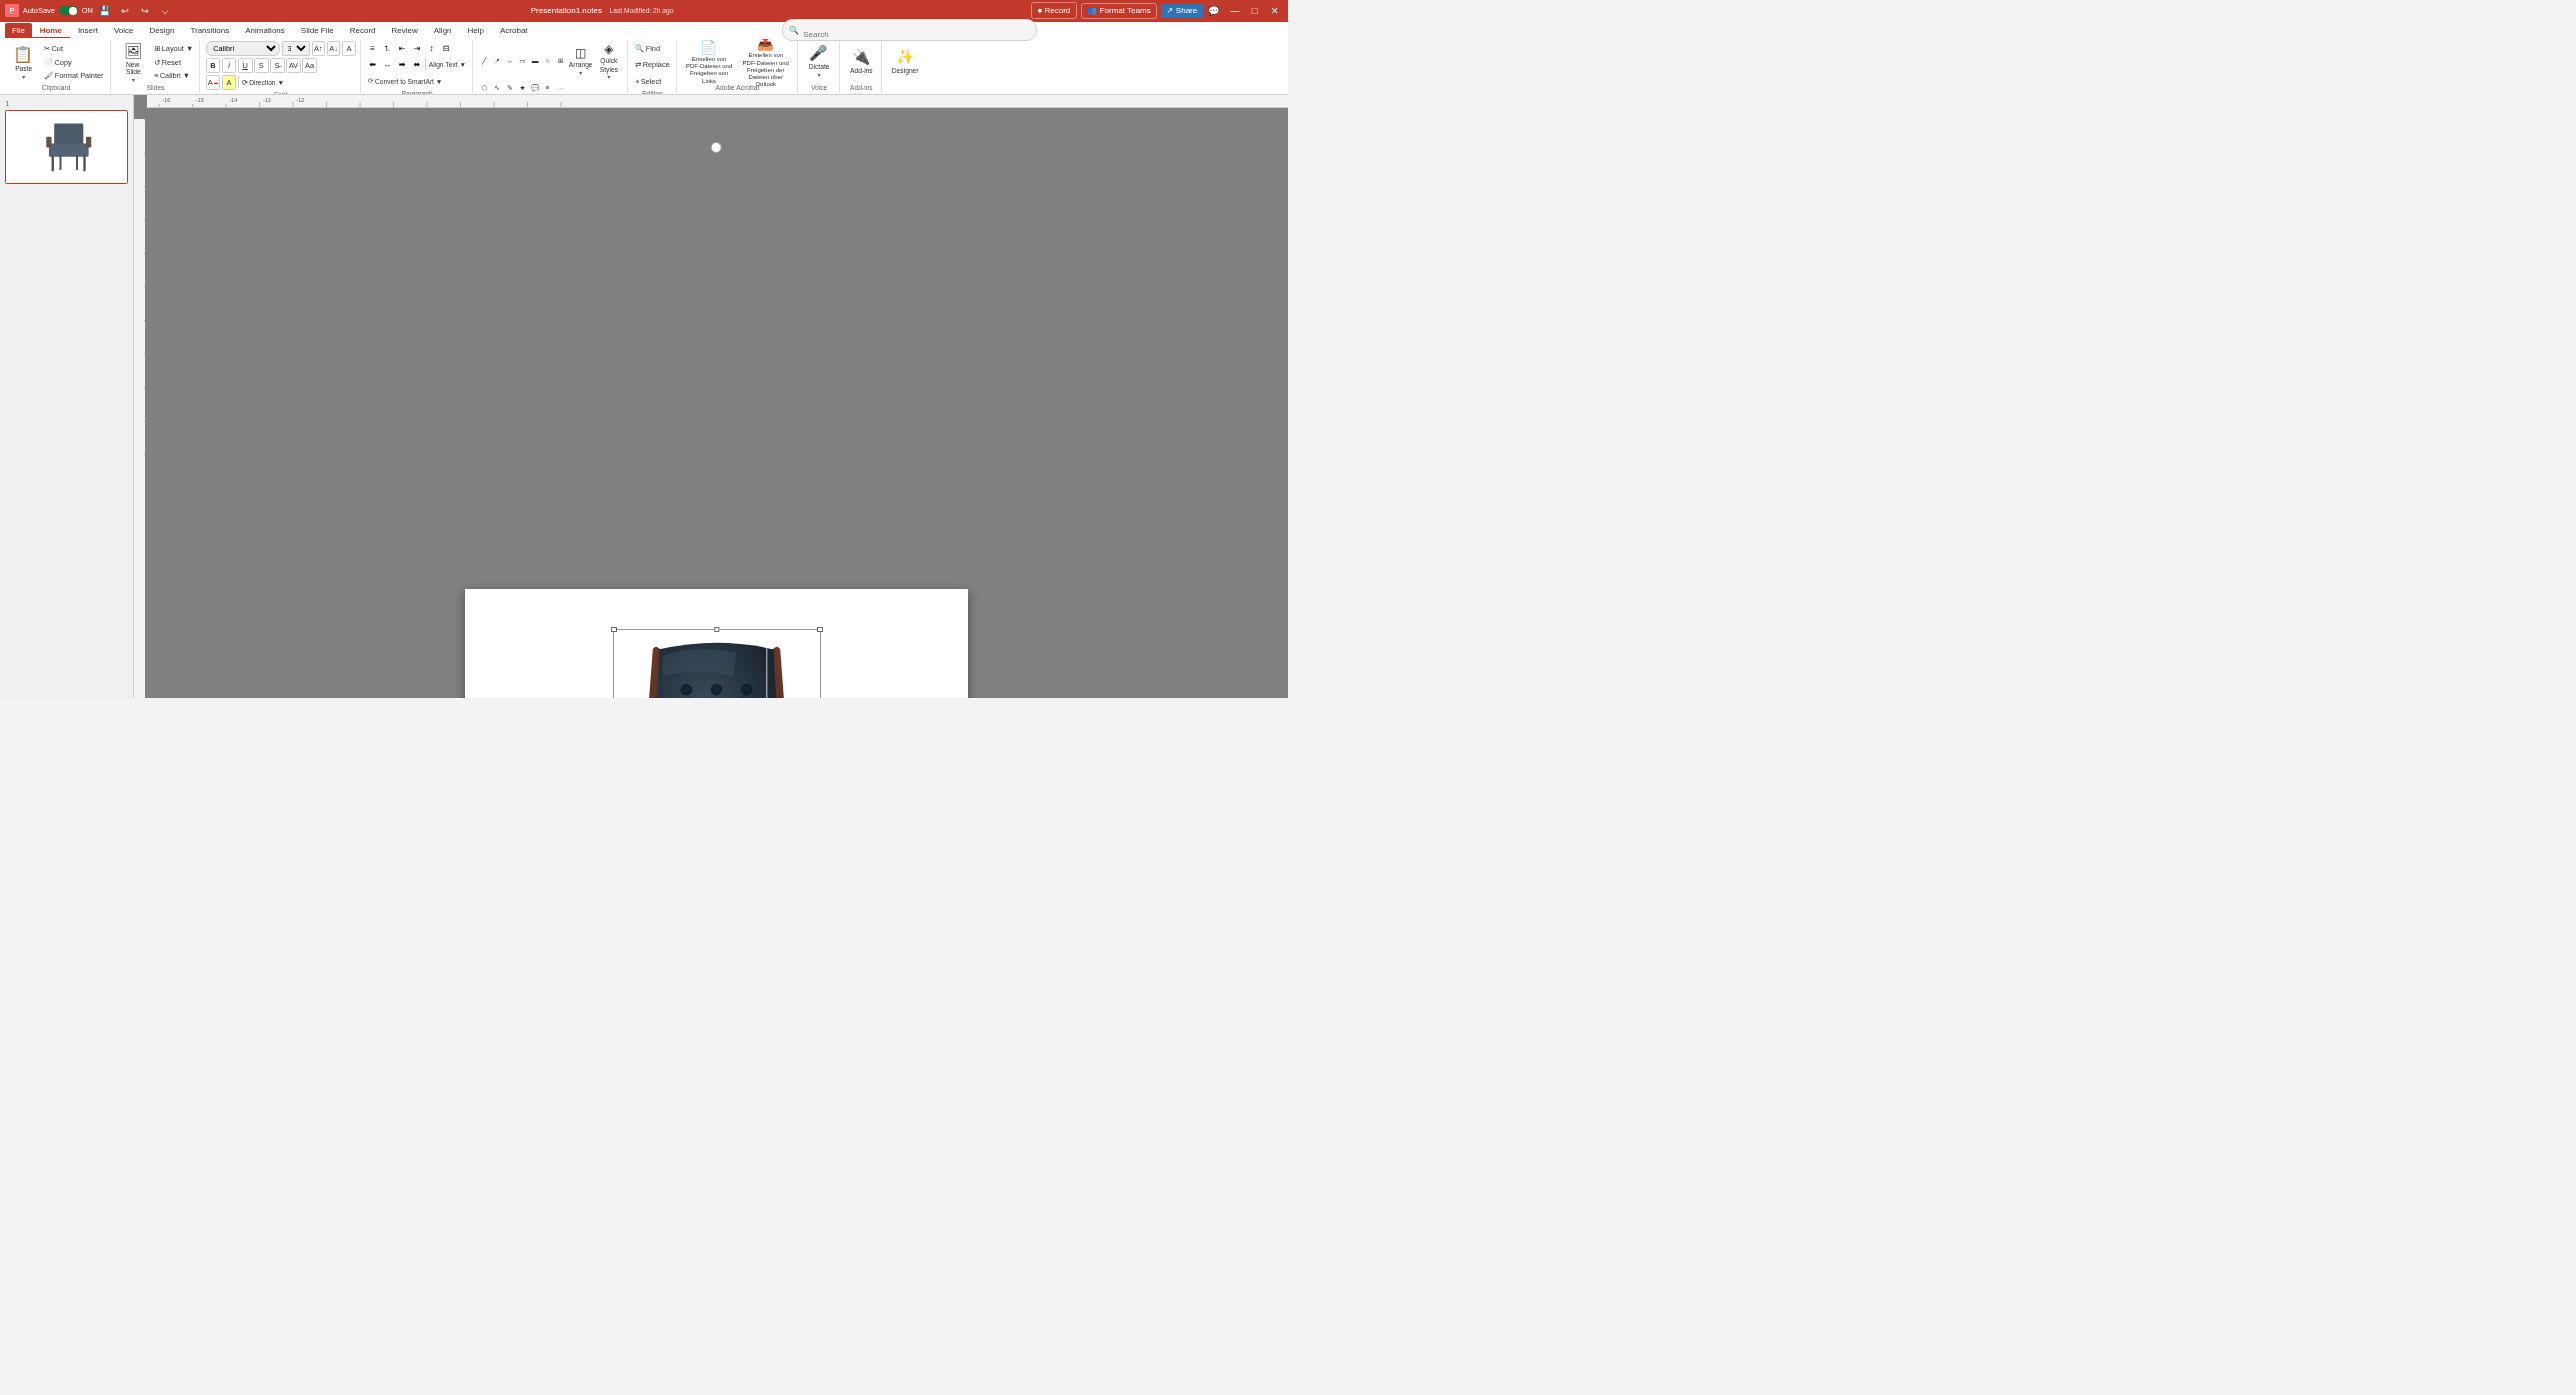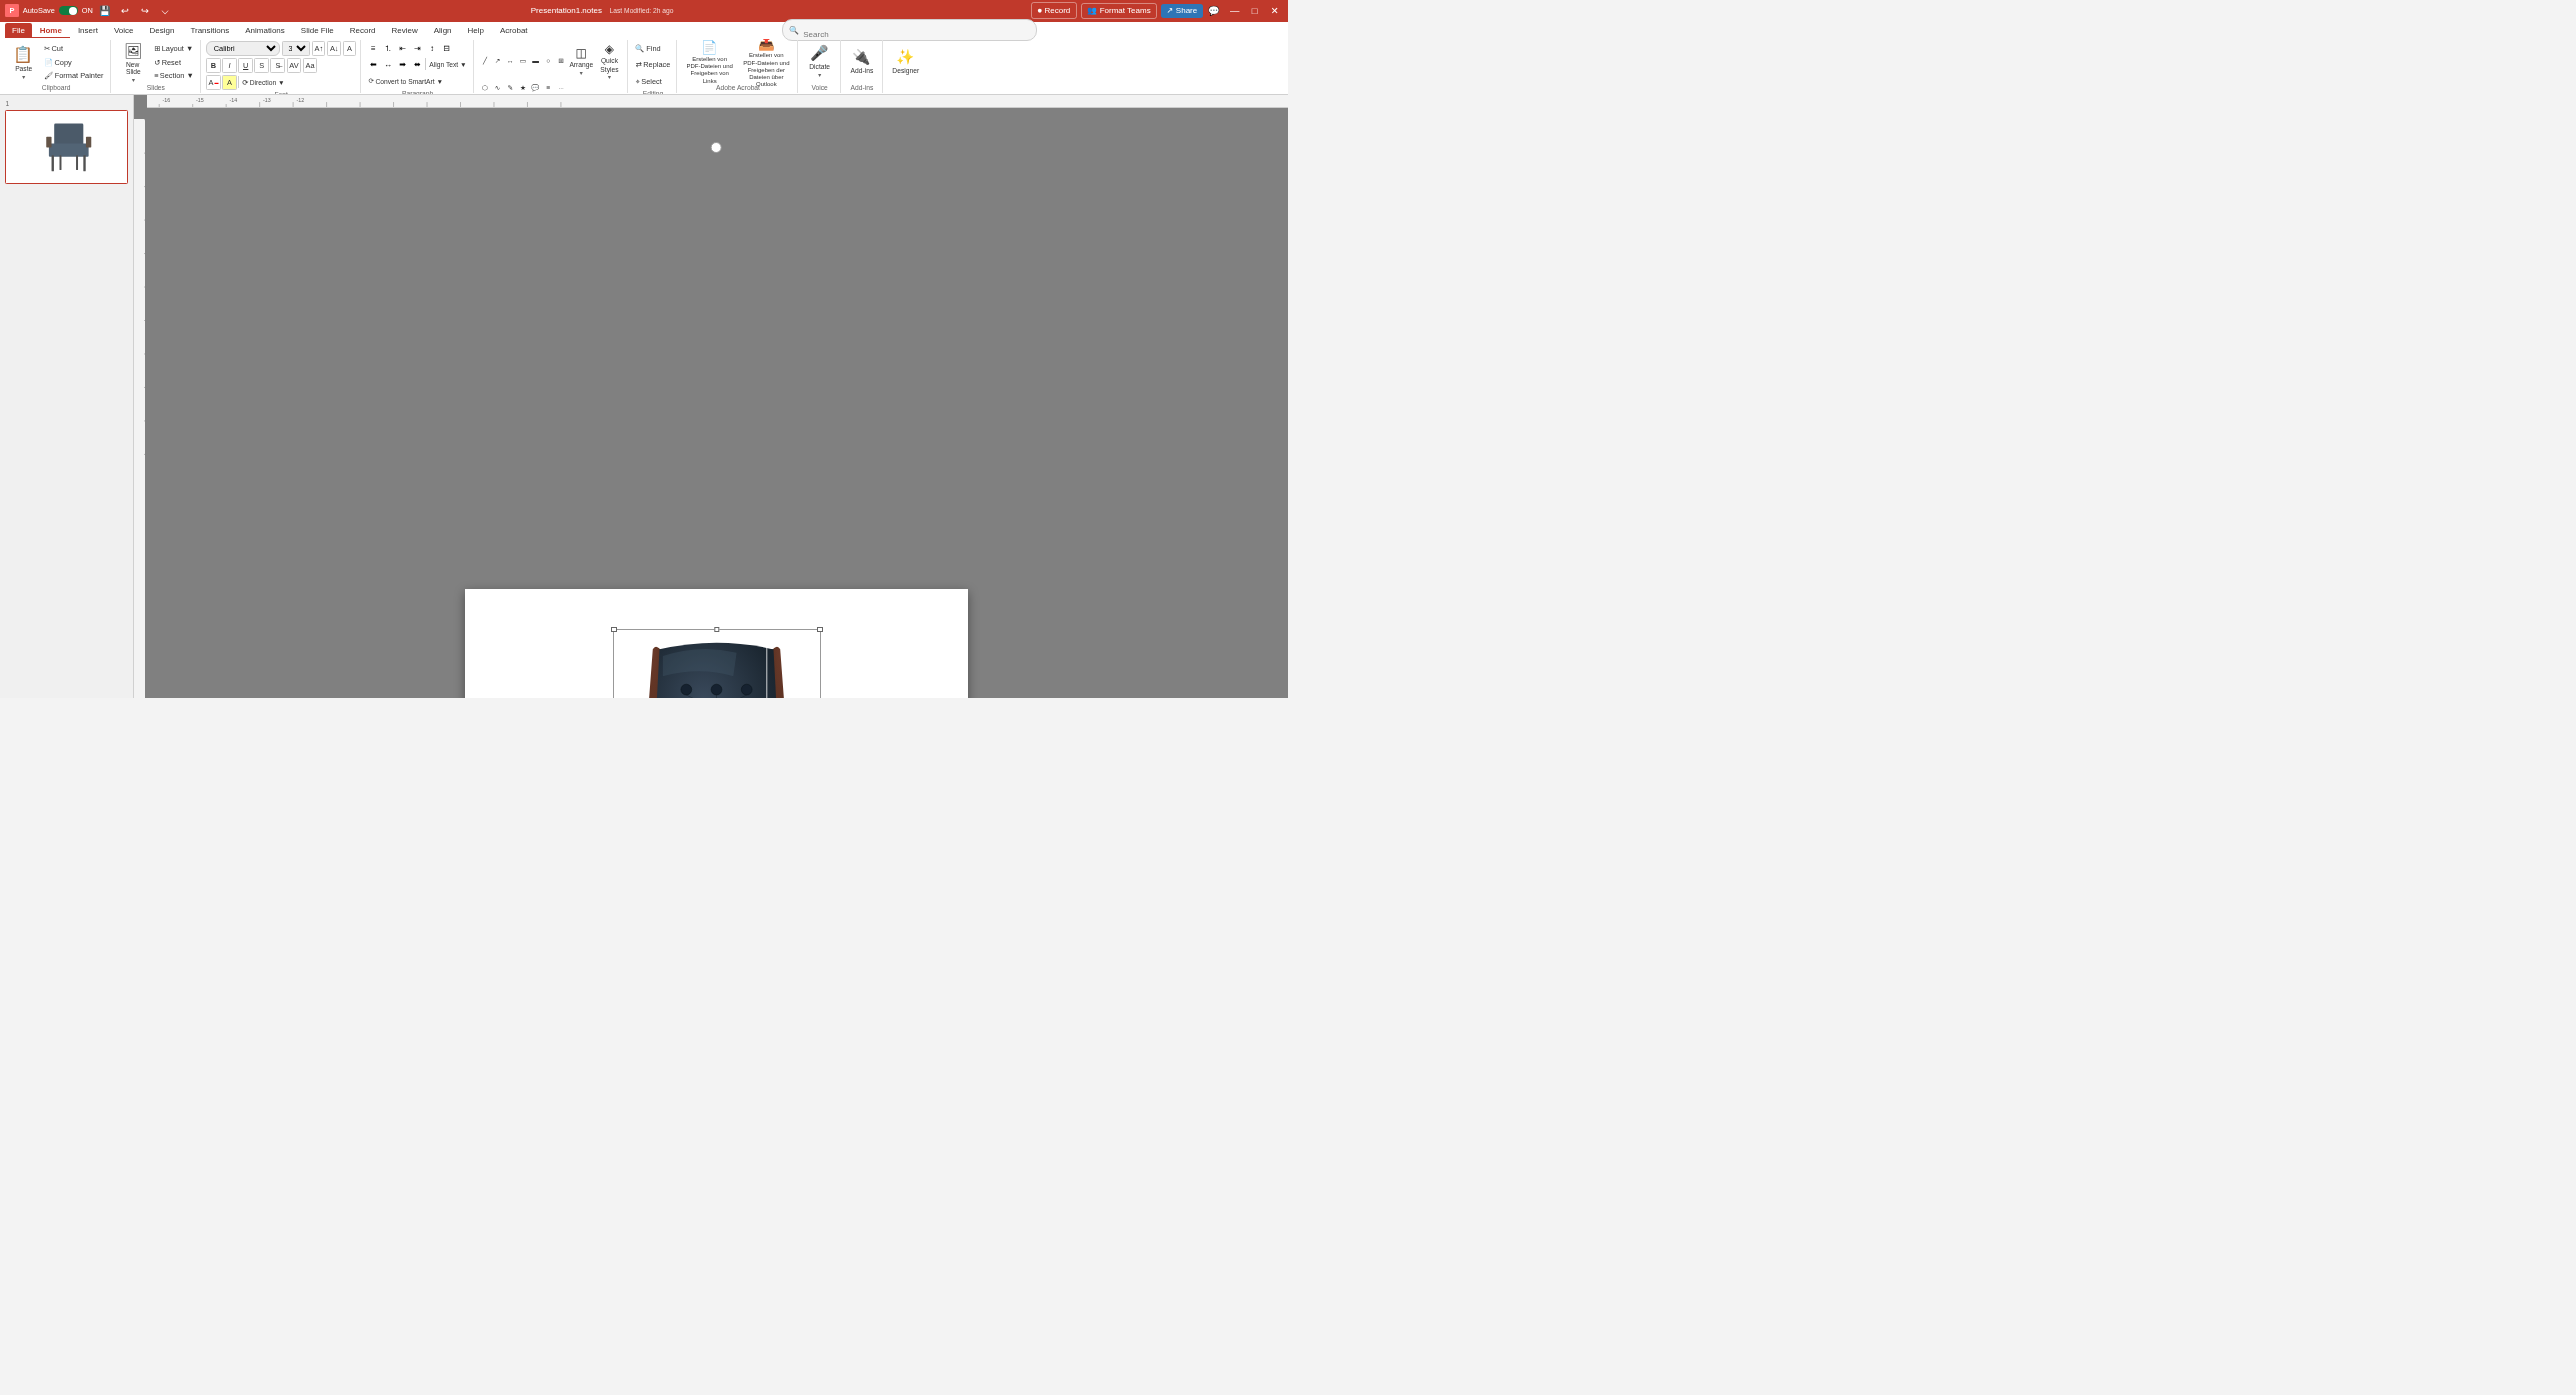--- a/index.html
+++ b/index.html
@@ -448,21 +448,21 @@
           <div class="ribbon-btn-small">
             <span>⊞</span>
             <span>Layout ▼</span>
           </div>
           <div class="ribbon-btn-small">
             <span>↺</span>
             <span>Reset</span>
           </div>
           <div class="ribbon-btn-small">
             <span>≡</span>
-            <span>Section ▼</span>
+            <span>Calibri ▼</span>
           </div>
         </div>
       </div>
       <div class="ribbon-group-label">Slides</div>
     </div>
 
     <div class="ribbon-group">
       <div style="display:flex; flex-direction:column; gap:2px;">
         <div style="display:flex; align-items:center; gap:2px;">
           <select class="font-name-select">

